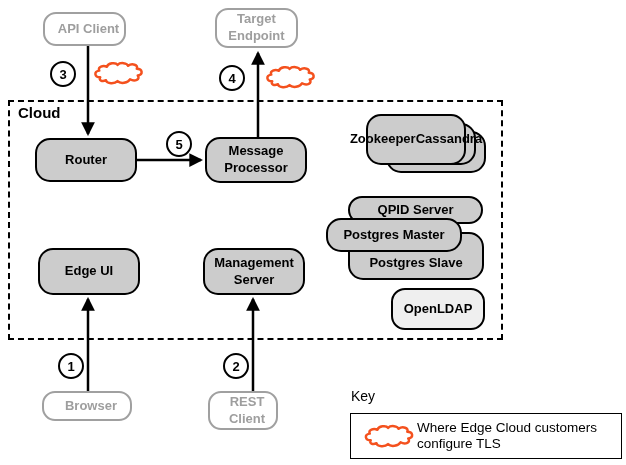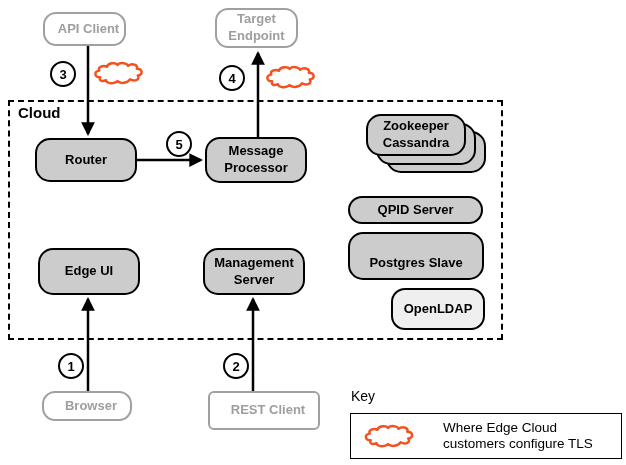--- a/index.html
+++ b/index.html
@@ -37,21 +37,21 @@
     display:flex;align-items:center;justify-content:center;
     font-weight:bold;font-size:13px;color:#000;
   }
   .cloud{position:absolute;}
   #arrow-layer{position:absolute;left:0;top:0;width:626px;height:465px;pointer-events:none;}
   
   #key-title{position:absolute;left:351px;top:388px;font-size:14px;color:#000;}
   #key-box{
     position:absolute;left:350px;top:413px;width:272px;height:46px;box-sizing:border-box;
     border:1.5px solid #000;background:#fff;
-    display:flex;align-items:center;padding-left:12px;gap:28px;
+    display:flex;align-items:center;padding-left:12px;gap:2px;
   }
   #key-text{font-size:13.5px;line-height:16px;color:#000;width:196px;}
   .bottom-align{align-items:flex-end !important;padding-bottom:6px;}
 </style>
 </head>
 <body>
 
 <div id="canvas">
 
   <svg id="arrow-layer">
@@ -73,44 +73,47 @@
 
   <div class="ext-node" style="left:43px;top:12px;width:83px;height:34px;">
     <span>API Client</span>
   </div>
   <div class="ext-node" style="left:215px;top:8px;width:83px;height:40px;padding:8px 8px;">
     <span>Target Endpoint</span>
   </div>
   <div class="ext-node" style="left:42px;top:391px;width:90px;height:30px;">
     <span>Browser</span>
   </div>
-  <div class="ext-node" style="left:208px;top:391px;width:112px;height:39px;border-radius:6px;">
+  <div class="ext-node" style="left:208px;top:391px;width:70px;height:39px;">
     <span>REST Client</span>
   </div>
 
   <div class="int-node" style="left:35px;top:138px;width:102px;height:44px;">
     <span>Router</span>
   </div>
   <div class="int-node" style="left:205px;top:137px;width:102px;height:46px;padding:0 18px;">
     <span>Message Processor</span>
   </div>
 
   <div class="stack-blank" style="left:386px;top:131px;width:100px;height:42px;z-index:1;"></div>
   <div class="stack-blank" style="left:376px;top:123px;width:100px;height:42px;z-index:2;"></div>
-  <div class="int-node" style="left:366px;top:114px;width:100px;height:42px;z-index:3;flex-direction:column;">
+  <div class="int-node" style="left:366px;top:114px;width:100px;height:51px;z-index:3;">
     <span>Zookeeper</span>
     <span>Cassandra</span>
   </div>
 
   <div class="int-node" style="left:348px;top:196px;width:135px;height:28px;">
     <span>QPID Server</span>
   </div>
 
   <div class="int-node bottom-align" style="left:348px;top:232px;width:136px;height:48px;z-index:1;">
     <span>Postgres Slave</span>
+  </div>
+  <div class="int-node" style="left:326px;top:218px;width:136px;height:34px;z-index:2;">
+    <span>Postgres Master</span>
   </div>
 
   <div class="int-node" style="left:391px;top:288px;width:94px;height:42px;background:#efefef;border-radius:14px;">
     <span>OpenLDAP</span>
   </div>
 
   <div class="int-node" style="left:38px;top:248px;width:102px;height:47px;">
     <span>Edge UI</span>
   </div>
   <div class="int-node" style="left:203px;top:248px;width:102px;height:47px;padding:0 14px;">

